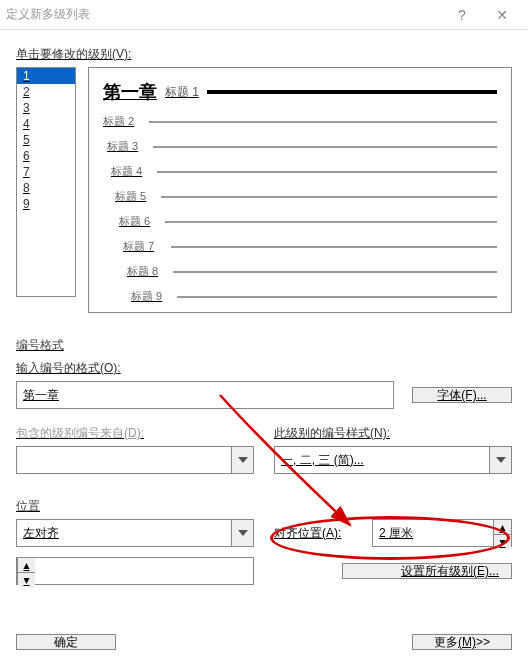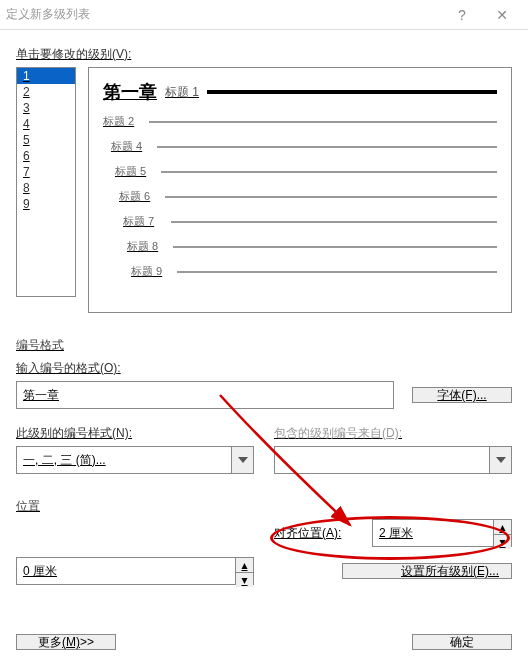--- a/index.html
+++ b/index.html
@@ -72,20 +72,24 @@
       <div class="pv-line1">
         <span class="pv-ch">第一章</span>
         <span class="pv-sub">标题 1</span>
         <div class="hrule"></div>
       </div>
       <div id="pv-rows">
           <div class="pv-row" style="padding-left: 0px;">
             <span class="lbl">标题 2</span>
             <div class="ln"></div>
           </div>
+          <div class="pv-row" style="padding-left: 4px;">
+            <span class="lbl">标题 3</span>
+            <div class="ln"></div>
+          </div>
           <div class="pv-row" style="padding-left: 8px;">
             <span class="lbl">标题 4</span>
             <div class="ln"></div>
           </div>
           <div class="pv-row" style="padding-left: 12px;">
             <span class="lbl">标题 5</span>
             <div class="ln"></div>
           </div>
           <div class="pv-row" style="padding-left: 16px;">
             <span class="lbl">标题 6</span>
@@ -113,93 +117,100 @@
     <span>输入编号的格式</span><span class="underline">(O)</span><span>:</span>
   </div>
   <div class="row" style="gap:18px;">
     <input class="input-text" style="flex: 1 1 0%;" value="第一章">
     <button class="btn-std" style="width:100px;">
       <span>字体</span><span class="underline">(F)</span>...
     </button>
   </div>
 
   <div class="grid2" style="margin-top:10px;">
+    <div>
+      <div class="label" style="color:#999;">
+        <span>包含的级别编号来自</span><span class="underline">(D)</span><span>:</span>
+      </div>
+      <div class="combo">
+        <span class="txt"></span>
+        <span class="arr">
+            <svg viewBox="0 0 10 6">
+              <path d="M0 0 L5 6 L10 0 Z" fill="#555"></path>
+            </svg>
+          </span>
+      </div>
+    </div>
     <div>
       <div class="label">
         <span>此级别的编号样式</span><span class="underline">(N)</span><span>:</span>
       </div>
       <div class="combo">
         <span class="txt">一, 二, 三 (简)...</span>
         <span class="arr">
             <svg viewBox="0 0 10 6">
               <path d="M0 0 L5 6 L10 0 Z" fill="#555"></path>
             </svg>
           </span>
       </div>
     </div>
-    <div>
-      <div class="label" style="color:#999;">
-        <span>包含的级别编号来自</span><span class="underline">(D)</span><span>:</span>
-      </div>
-      <div class="combo">
-        <span class="txt"></span>
+  </div>
+
+  <div class="section">位置</div>
+
+  <div class="grid2" style="align-items:center;">
+    <div class="row" style="gap:8px;">
+      <div class="combo" style="flex:1;">
+        <span class="txt">左对齐</span>
         <span class="arr">
             <svg viewBox="0 0 10 6">
               <path d="M0 0 L5 6 L10 0 Z" fill="#555"></path>
             </svg>
           </span>
       </div>
     </div>
-  </div>
-
-  <div class="section">位置</div>
-
-  <div class="grid2" style="align-items:center;">
-    <div class="row" style="gap:8px;">
-    </div>
     <div class="row" style="gap:8px;">
       <div style="width:90px;">
         <span>对齐位置</span><span class="underline">(A)</span><span>:</span>
       </div>
       <div class="spin" style="flex:1;align-items:center;">
         <span class="txt">2 厘米</span>
         <div class="spbtns">
             <div>▴</div>
             <div>▾</div>
           </div>
       </div>
     </div>
   </div>
 
   <div class="grid2" style="align-items:center; margin-top:10px;">
     <div class="row" style="gap:8px;">
       <div class="spin" style="flex:1;">
-        <span class="txt">0 厘米</span>
         <div class="spbtns">
             <div>▴</div>
             <div>▾</div>
           </div>
       </div>
     </div>
     <div class="row" style="justify-content:flex-end;">
       <button class="btn-std" style="width:170px;justify-content:flex-end;">
         <span>设置所有级别</span><span class="underline">(E)</span>...
       </button>
     </div>
   </div>
 
 </div>
 
 <div class="footer">
+  <button class="btn-std" style="width:100px;">确定</button>
   <button class="btn-std" style="width:100px;">
     <span>更多</span>
       <span class="underline">(M)</span>
       <span> &gt;&gt;</span>
   </button>
-  <button class="btn-std" style="width:100px;">确定</button>
 </div>
 
 <svg class="arrow-svg" style="left:210px; top:390px; width:160px; height:150px;">
   <defs>
       <marker id="ah" markerWidth="10" markerHeight="10" refX="8" refY="3" orient="auto">
         <path d="M0,0 L9,3 L0,6 Z" fill="#d40000"></path>
       </marker>
     </defs>
   <path d="M10,5 Q60,60 140,135" stroke="#d40000" stroke-width="2.5" fill="none" marker-end="url(#ah)"></path>
 </svg>

